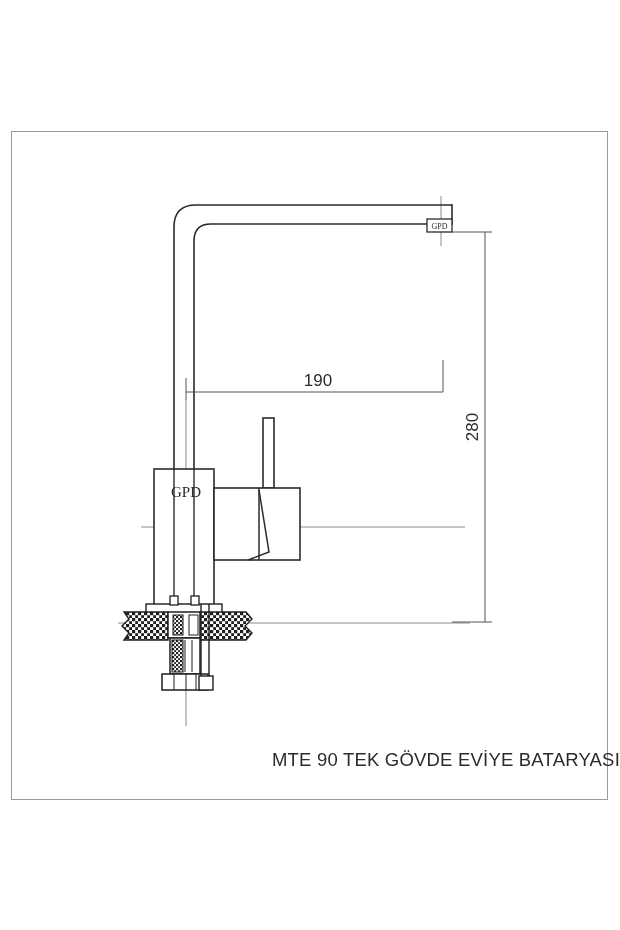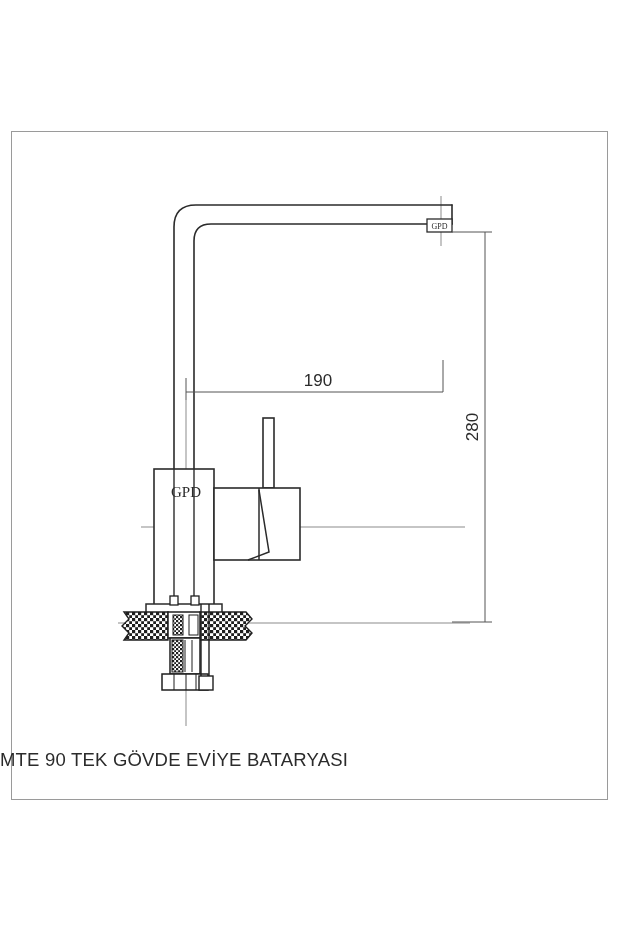--- a/index.html
+++ b/index.html
@@ -37,21 +37,21 @@
     top: 0;
     width: 620px;
     height: 930px;
     pointer-events: none;
   }
   .caption {
     position: absolute;
     left: 0;
     top: 749px;
     width: 620px;
-    text-align: left;
+    text-align: right;
     font-family: "Liberation Sans", sans-serif;
     font-size: 18.5px;
     letter-spacing: 0.2px;
     color: #2b2b2b;
     white-space: nowrap;
   }
 </style>
 </head>
 <body>
 

